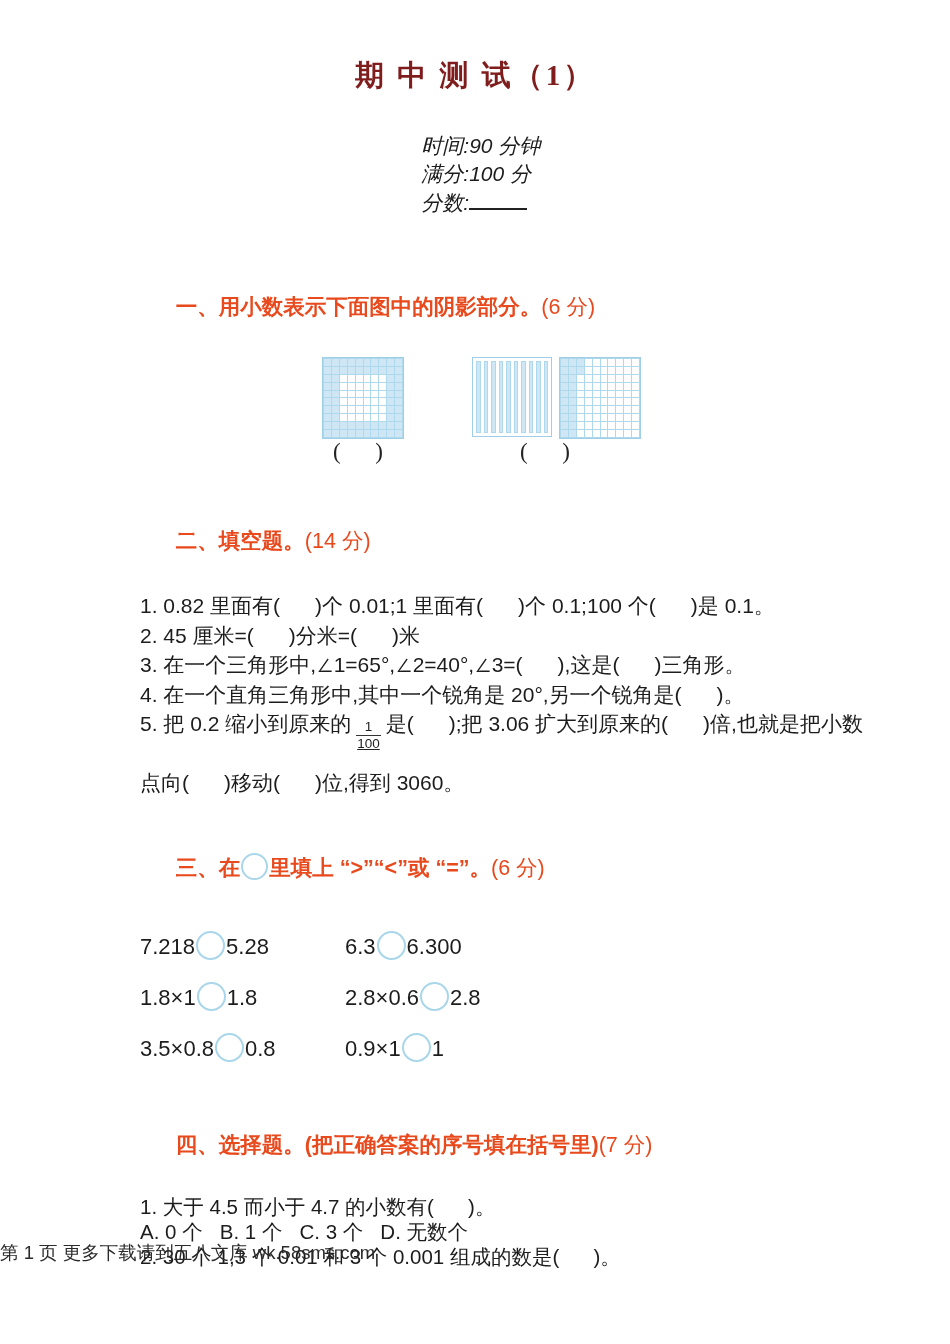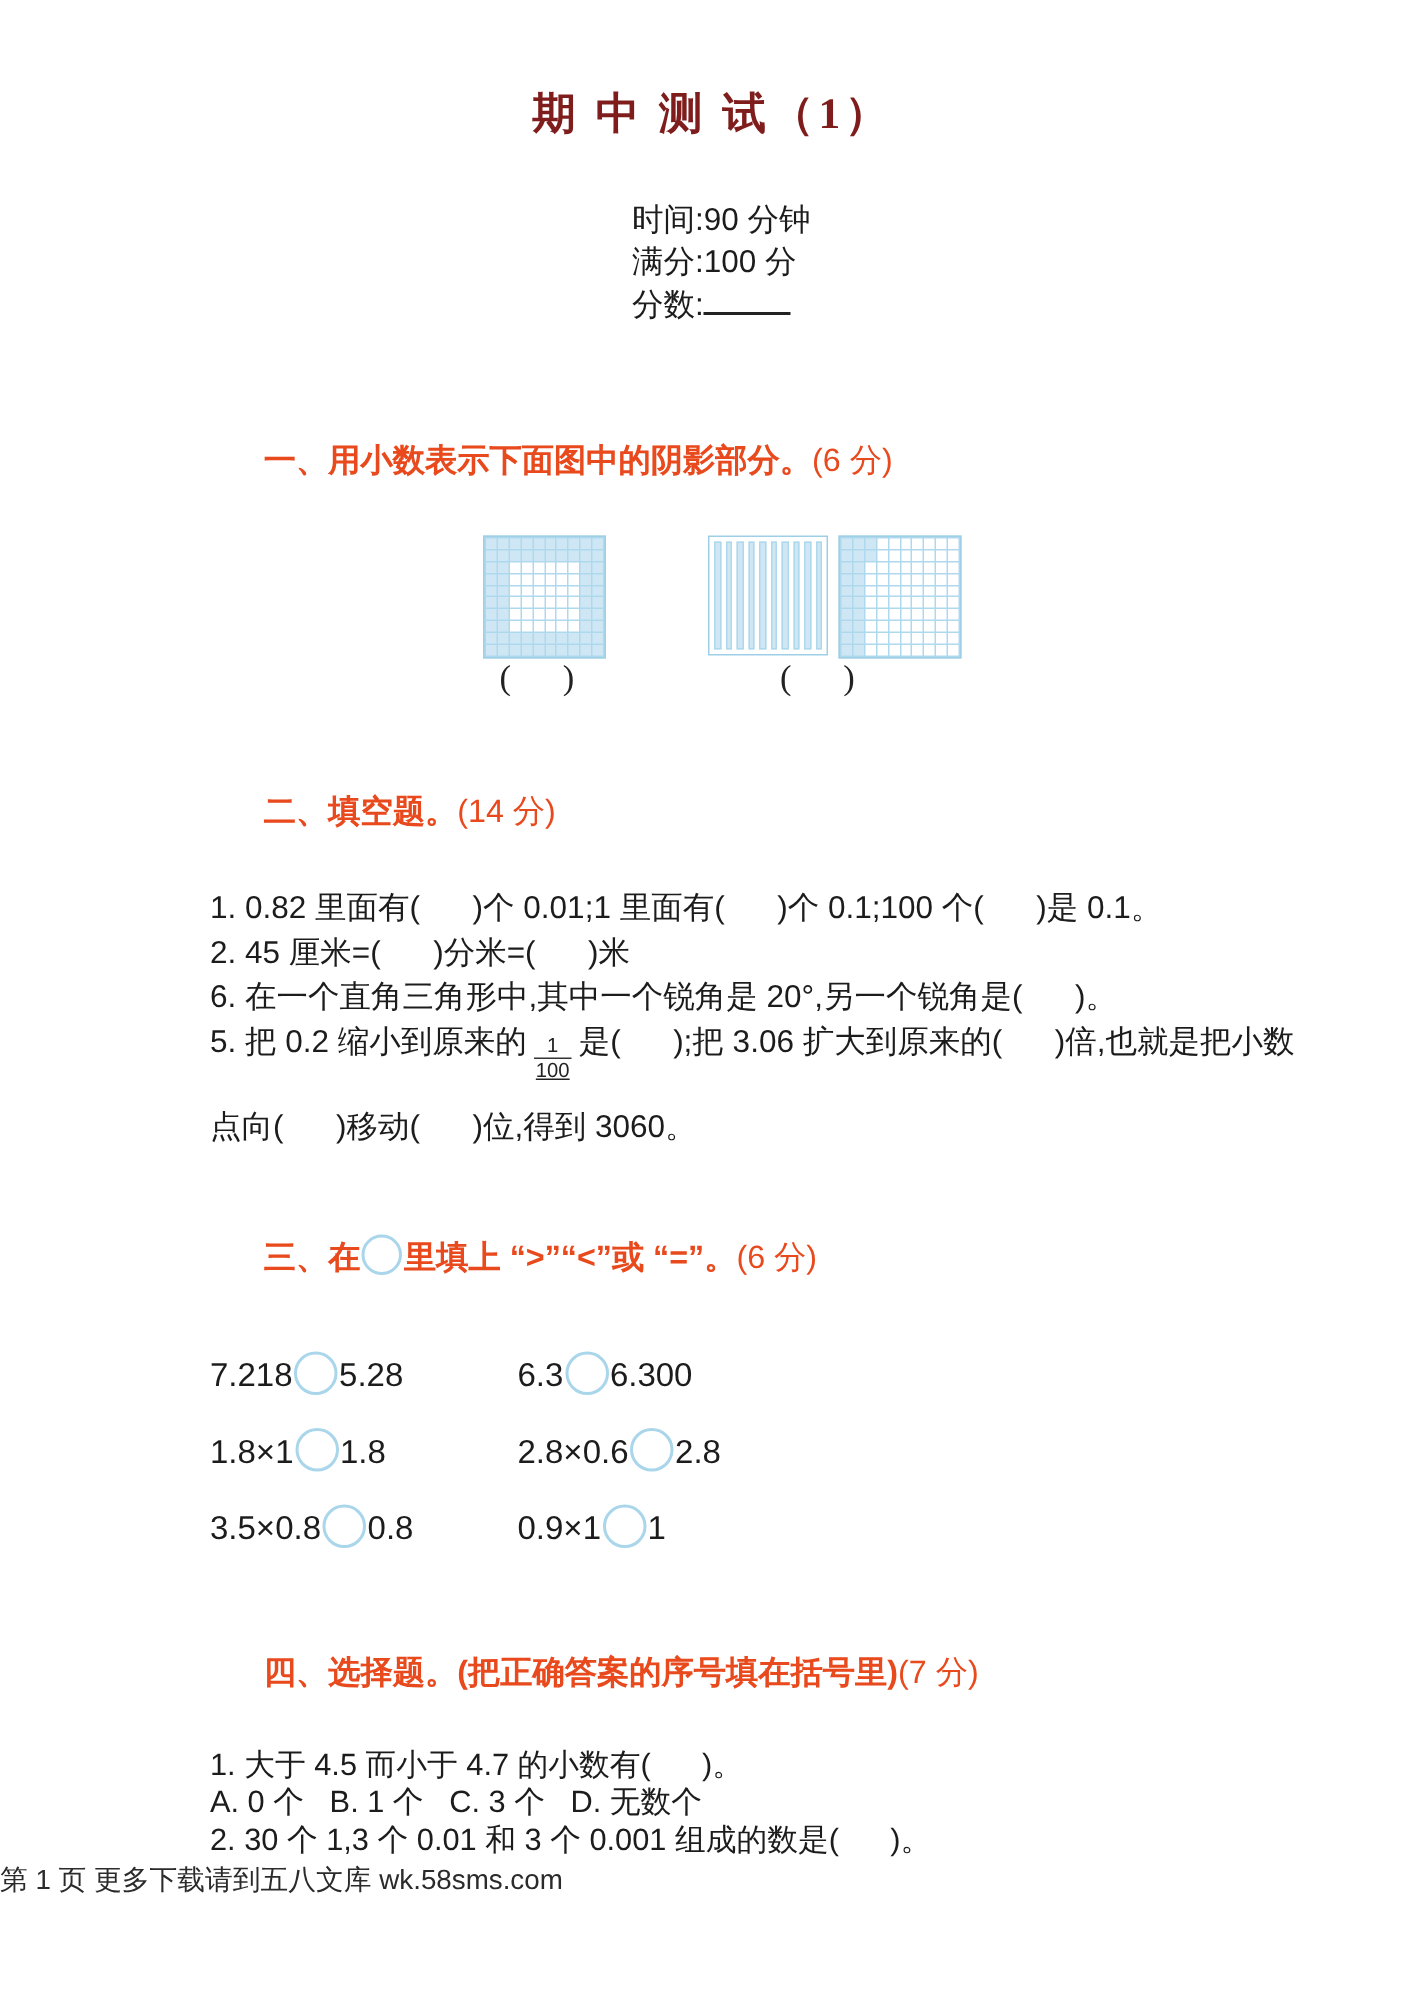--- a/index.html
+++ b/index.html
@@ -26,21 +26,21 @@
     font-size:29px;
     font-weight:700;
     letter-spacing:3px;
     color:#7f1d1d;
   }
   .meta{
     margin:12px 0 0 398px;
     font-size:21px;
     white-space:pre-wrap;
   }
-  .meta span{margin-right:26px;}
+  .meta span{margin-right:26px;font-style:italic;}
   .meta .score-wrap{margin-right:0;}
   .score-blank{
     display:inline-block;width:58px;height:20px;
     border-bottom:2px solid #222;margin-right:0;
   }
   .content{margin-left:140px;width:740px;}
   .sec-head{
     font-size:21.5px;font-weight:700;color:var(--accent);
     white-space:pre-wrap;line-height:28px;
   }
@@ -343,21 +343,22 @@
       <div class="fig-blank b2">(      )</div>
     </div>
 
     <div class="sec-head" style="margin-top:30px;">
       <span>二、填空题。</span><span class="pts">(14 分)</span>
     </div>
 
     <div class="s2-lines">
       <div class="line">1. 0.82 里面有(      )个 0.01;1 里面有(      )个 0.1;100 个(      )是 0.1。</div>
       <div class="line">2. 45 厘米=(      )分米=(      )米</div>
-      <div class="line">6. 在一个直角三角形中,其中一个锐角是 20°,另一个锐角是(      )。</div>
+      <div class="line">3. 在一个三角形中,∠1=65°,∠2=40°,∠3=(      ),这是(      )三角形。</div>
+      <div class="line">4. 在一个直角三角形中,其中一个锐角是 20°,另一个锐角是(      )。</div>
       <div class="line"><span>5. 把 0.2 缩小到原来的</span><span class="frac"><span class="num">1</span><span class="den">100</span></span><span>是(      );把 3.06 扩大到原来的(      )倍,也就是把小数</span></div>
       <div class="line s2-last">点向(      )移动(      )位,得到 3060。</div>
     </div>
 
     <div class="sec-head sec3">
       <span>三、在</span><span class="head-circle"></span><span>里填上 “&gt;”“&lt;”或 “=”。</span><span class="pts">(6 分)</span>
     </div>
 
     <div class="cmp-row">
       <span class="cmp-pair first"><span>7.218</span><span class="cmp-circle"></span><span>5.28</span></span><span class="cmp-pair"><span>6.3</span><span class="cmp-circle"></span><span>6.300</span></span>

